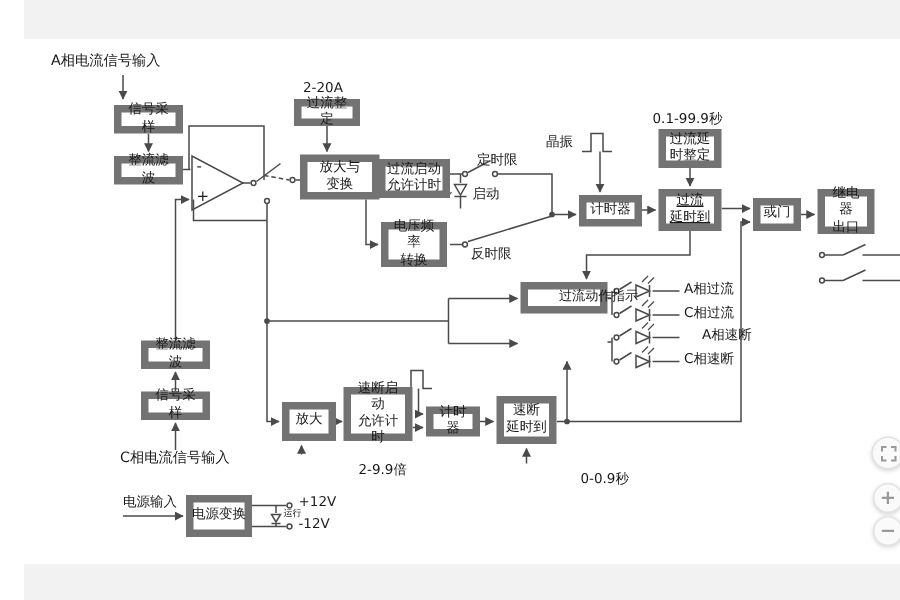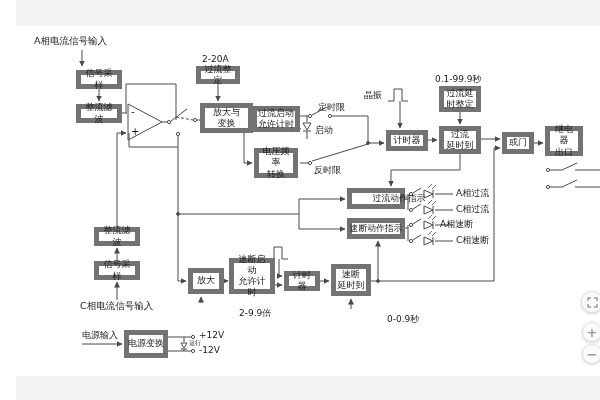--- a/index.html
+++ b/index.html
@@ -196,31 +196,30 @@
   <div class="box" style="left:238px;top:148px;width:44px;height:30px;">电压频率
 转换</div>
   <div class="lbl" style="left:302px;top:103px;">定时限</div>
   <div class="lbl" style="left:299px;top:126px;">启动</div>
   <div class="lbl" style="left:298px;top:166px;">反时限</div>
   <div class="lbl" style="left:348px;top:91px;">晶振</div>
   <div class="box" style="left:370px;top:130px;width:42px;height:21px;">计时器</div>
   <div class="rng" style="left:419px;top:73px;">0.1-99.9秒</div>
   <div class="box" style="left:423px;top:86px;width:42px;height:26px;">过流延
 时整定</div>
-  <div class="box" style="left:423px;top:126px;width:42px;height:28px;">过流
+  <div class="box" style="left:423px;top:126px;width:42px;height:28px;text-decoration:underline;">过流
 延时到</div>
   <div class="box" style="left:486px;top:132px;width:32px;height:22px;">或门</div>
   <div class="box" style="left:529px;top:126px;width:38px;height:30px;">继电器
 出口</div>
 
   <div class="box" style="left:331px;top:188px;width:58px;height:21px;font-size:8.8px;white-space:nowrap;padding-left:47px;">过流动作指示</div>
-  <div class="box" style="left:331px;top:218px;width:58px;height:21px;font-size:8.8px;white-space:nowrap;">速断动作指示</div>
   <div class="lbl" style="left:440px;top:189px;">A相过流</div>
   <div class="lbl" style="left:440px;top:205px;">C相过流</div>
-  <div class="lbl" style="left:424px;top:220px;">A相速断</div>
+  <div class="lbl" style="left:452px;top:220px;">A相速断</div>
   <div class="lbl" style="left:440px;top:236px;">C相速断</div>
 
   <div class="box" style="left:172px;top:268px;width:36px;height:26px;">放大</div>
   <div class="rng" style="left:223px;top:307px;">2-9.9倍</div>
   <div class="box" style="left:213px;top:258px;width:46px;height:36px;">速断启动
 允许计时</div>
   <div class="box" style="left:268px;top:271px;width:36px;height:20px;">计时器</div>
   <div class="box" style="left:315px;top:264px;width:40px;height:32px;">速断
 延时到</div>
   <div class="rng" style="left:371px;top:313px;">0-0.9秒</div>

